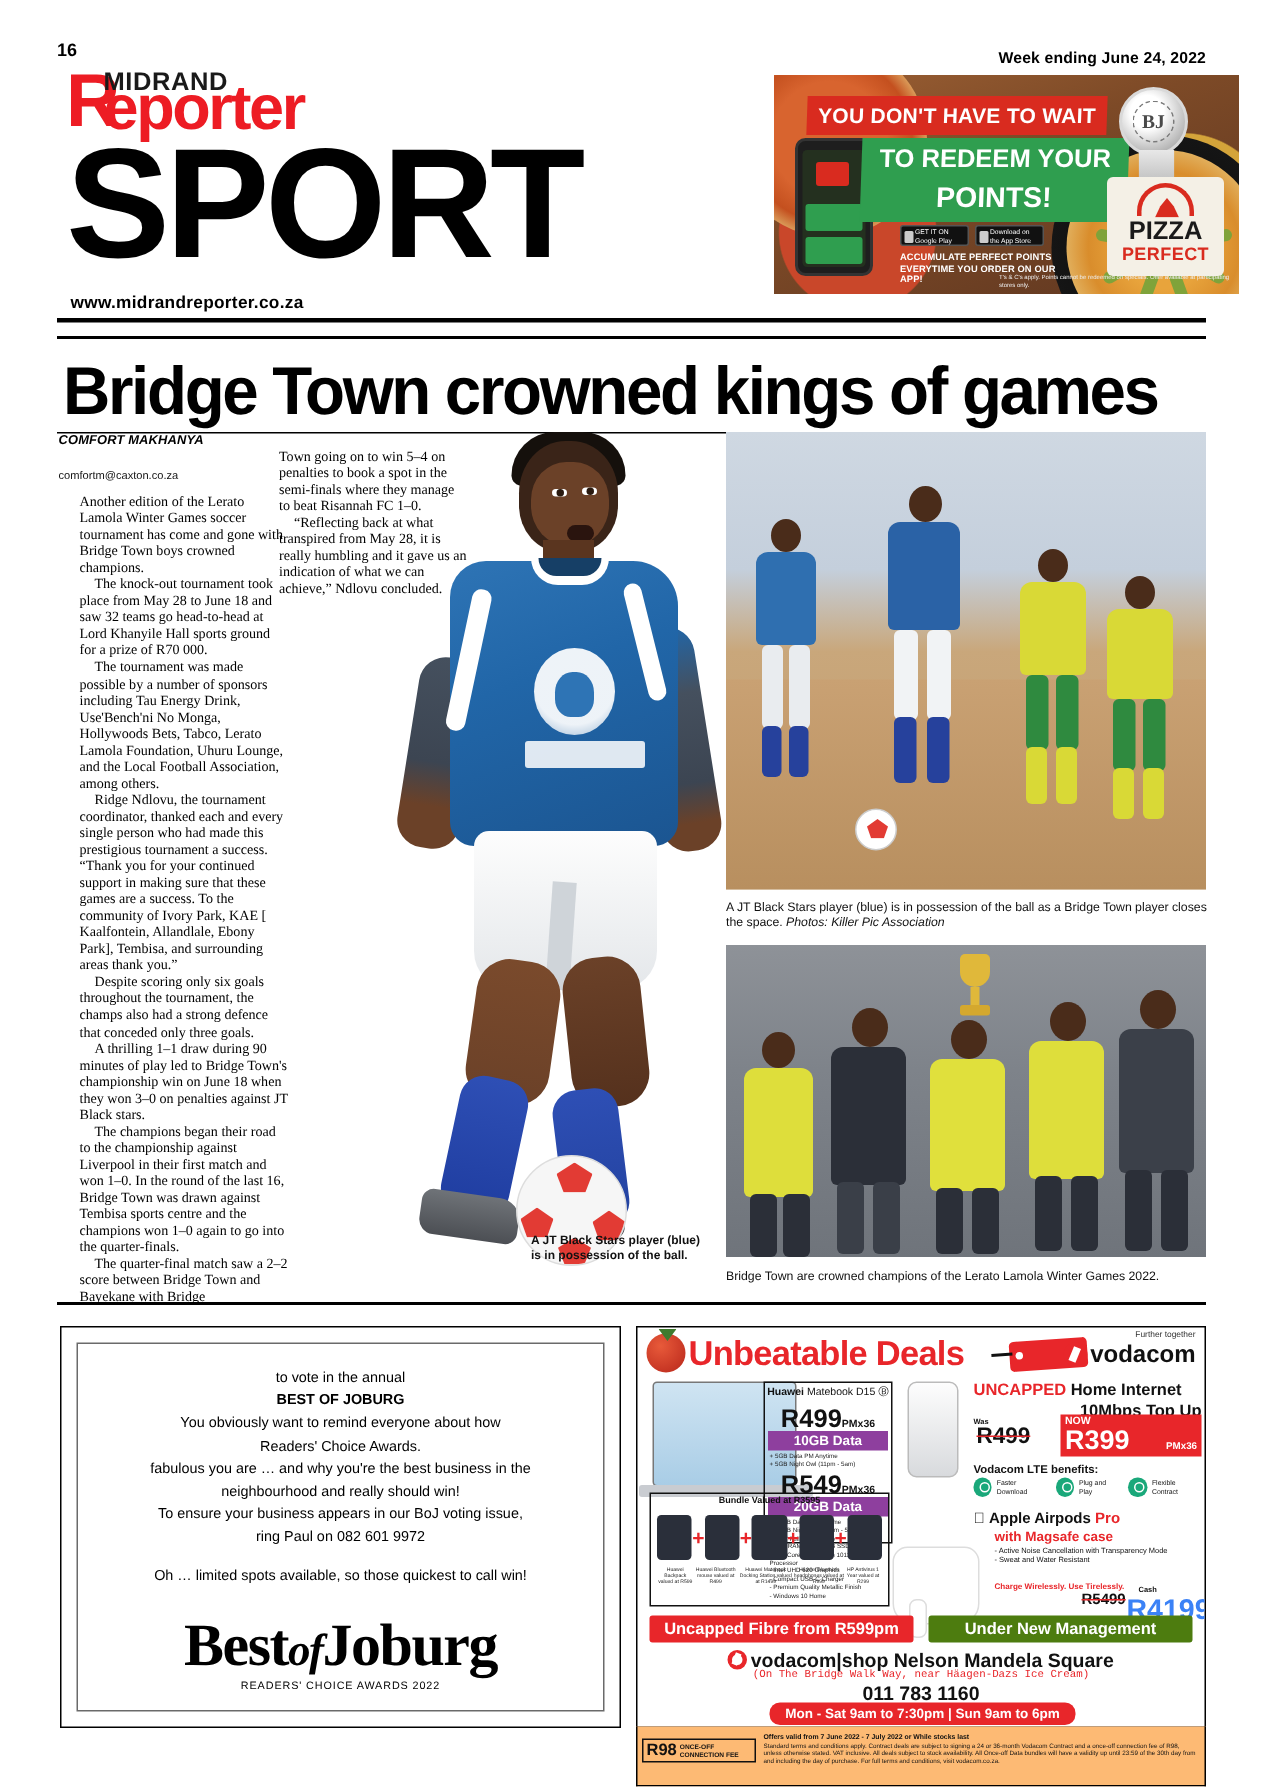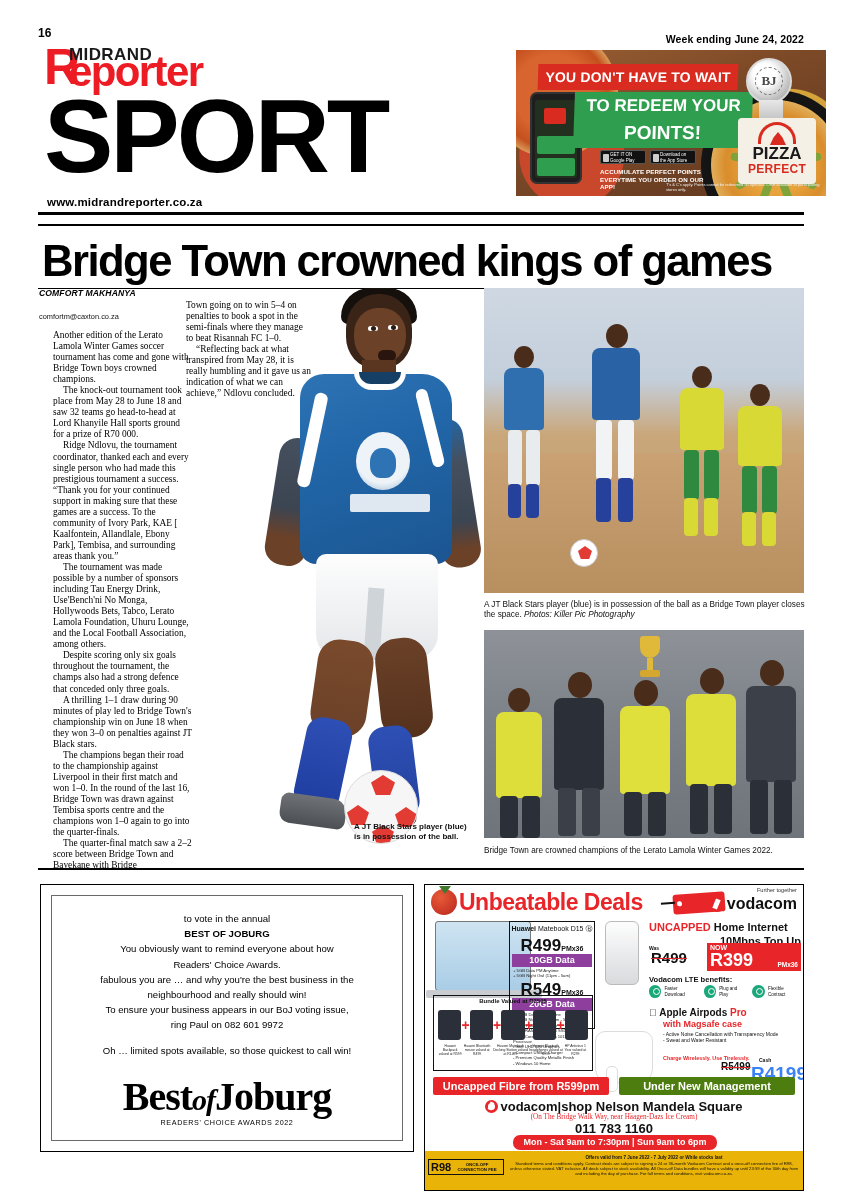--- a/index.html
+++ b/index.html
@@ -559,34 +559,34 @@
     position:absolute; left:0; right:0; top:214px; text-align:center;
     font-family:"Liberation Sans", sans-serif; font-weight:bold; font-size:13px; color:#111;
   }
   .vd-shopO {
     display:inline-block; width:13px; height:13px; border-radius:50%;
     border:3.4px solid #e8262a; vertical-align:-2px; margin-right:2px; position:relative;
   }
   .vd-shopO::after{content:"";position:absolute;left:1px;top:-1px;width:4px;height:8px;background:#fff;transform:rotate(22deg);}
   .vd-addr {
     position:absolute; left:0; right:0; top:228px; text-align:center;
-    font-family:Liberation Serif, serif; font-size:7.2px; color:#e8262a;
+    font-family:Liberation Mono, monospace; font-size:7.2px; color:#e8262a;
   }
   .vd-phone {
     position:absolute; left:0; right:0; top:236px; text-align:center;
     font-family:"Liberation Sans", sans-serif; font-weight:bold; font-size:13px; color:#111;
   }
   .vd-hours {
     position:absolute; left:88px; top:250px; width:204px; height:15px;
     background:#e8262a; color:#fff; text-align:center; border-radius:7px;
     font-family:"Liberation Sans", sans-serif; font-weight:bold; font-size:9px; line-height:15px;
   }
   .vd-footer {
     position:absolute; left:424px; top:1151px; width:380px; height:40px;
-    border:1px solid #000; border-top:none; background:#eab308;text-align:center;
+    border:1px solid #000; border-top:none; background:#fdba74;
   }
   .vd-r98 {
     position:absolute; left:3px; top:8px; width:76px; height:16px;
     border:1px solid #111; display:flex; align-items:center; gap:2px; padding:0 2px;
   }
   .vd-r98 .amt { font-family:"Liberation Sans", sans-serif; font-weight:bold; font-size:11px; color:#111;}
   .vd-r98 .lbl { font-family:"Liberation Sans", sans-serif; font-weight:bold; font-size:4.4px; line-height:5px; color:#111;}
   .vd-valid {
     position:absolute; left:84px; top:4px; right:4px;
     font-family:"Liberation Sans", sans-serif; font-weight:bold; font-size:4.6px; color:#111;
@@ -667,22 +667,22 @@
   <div class="rule-thick" style="top:868px; height:2px;"></div>
 
   <h1 class="headline">Bridge Town crowned kings of games</h1>
 
   <div class="byline">COMFORT MAKHANYA</div>
   <div class="byline-mail">comfortm@caxton.co.za</div>
 
   <div class="col col1">
       <p>Another edition of the Lerato Lamola Winter Games soccer tournament has come and gone with Bridge Town boys crowned champions.</p>
       <p>The knock-out tournament took place from May 28 to June 18 and saw 32 teams go head-to-head at Lord Khanyile Hall sports ground for a prize of R70 000.</p>
+      <p>The tournament was made possible by a number of sponsors including Tau Energy Drink, Use'Bench'ni No Monga, Hollywoods Bets, Tabco, Lerato Lamola Foundation, Uhuru Lounge, and the Local Football Association, among others.</p>
       <p>Ridge Ndlovu, the tournament coordinator, thanked each and every single person who had made this prestigious tournament a success. “Thank you for your continued support in making sure that these games are a success. To the community of Ivory Park, KAE [ Kaalfontein, Allandlale, Ebony Park], Tembisa, and surrounding areas thank you.”</p>
-      <p>The tournament was made possible by a number of sponsors including Tau Energy Drink, Use'Bench'ni No Monga, Hollywoods Bets, Tabco, Lerato Lamola Foundation, Uhuru Lounge, and the Local Football Association, among others.</p>
       <p>Despite scoring only six goals throughout the tournament, the champs also had a strong defence that conceded only three goals.</p>
       <p>A thrilling 1–1 draw during 90 minutes of play led to Bridge Town's championship win on June 18 when they won 3–0 on penalties against JT Black stars.</p>
       <p>The champions began their road to the championship against Liverpool in their first match and won 1–0. In the round of the last 16, Bridge Town was drawn against Tembisa sports centre and the champions won 1–0 again to go into the quarter-finals.</p>
       <p>The quarter-final match saw a 2–2 score between Bridge Town and Bayekane with Bridge</p>
     </div>
   <div class="col col2">
       <p>Town going on to win 5–4 on penalties to book a spot in the semi-finals where they manage to beat Risannah FC 1–0.</p>
       <p>“Reflecting back at what transpired from May 28, it is really humbling and it gave us an indication of what we can achieve,” Ndlovu concluded.</p>
     </div>
 
@@ -748,21 +748,21 @@
       <div class="h" style="left:20px;top:0;width:20px;height:22px;"></div>
       <div class="b" style="left:8px;top:22px;width:44px;height:60px;background:#d9d936;"></div>
       <div class="lg" style="left:12px;top:82px;width:15px;height:48px;background:#2f8a3f;"></div>
       <div class="lg" style="left:32px;top:82px;width:15px;height:48px;background:#2f8a3f;"></div>
       <div class="lg" style="left:12px;top:128px;width:14px;height:34px;background:#d9d936;"></div>
       <div class="lg" style="left:32px;top:128px;width:14px;height:34px;background:#d9d936;"></div>
     </div>
     <div class="pa-ball"></div>
   </div>
   <div class="cap cap-a">
-    <span>A JT Black Stars player (blue) is in possession of the ball as a Bridge Town player closes the space. </span><em>Photos: Killer Pic Photography</em>
+    <span>A JT Black Stars player (blue) is in possession of the ball as a Bridge Town player closes the space. </span><em>Photos: Killer Pic Association</em>
   </div>
 
   <div class="photo-b">
     <div class="fig" style="left:6px;top:58px;width:58px;height:150px;">
       <div class="h" style="left:18px;top:0;width:22px;height:24px;"></div>
       <div class="b" style="left:6px;top:24px;width:46px;height:86px;background:#dede3b;"></div>
       <div class="lg" style="left:10px;top:108px;width:18px;height:42px;background:#2b2f38;"></div>
       <div class="lg" style="left:32px;top:108px;width:18px;height:42px;background:#2b2f38;"></div>
     </div>
     <div class="fig" style="left:64px;top:42px;width:62px;height:166px;">

